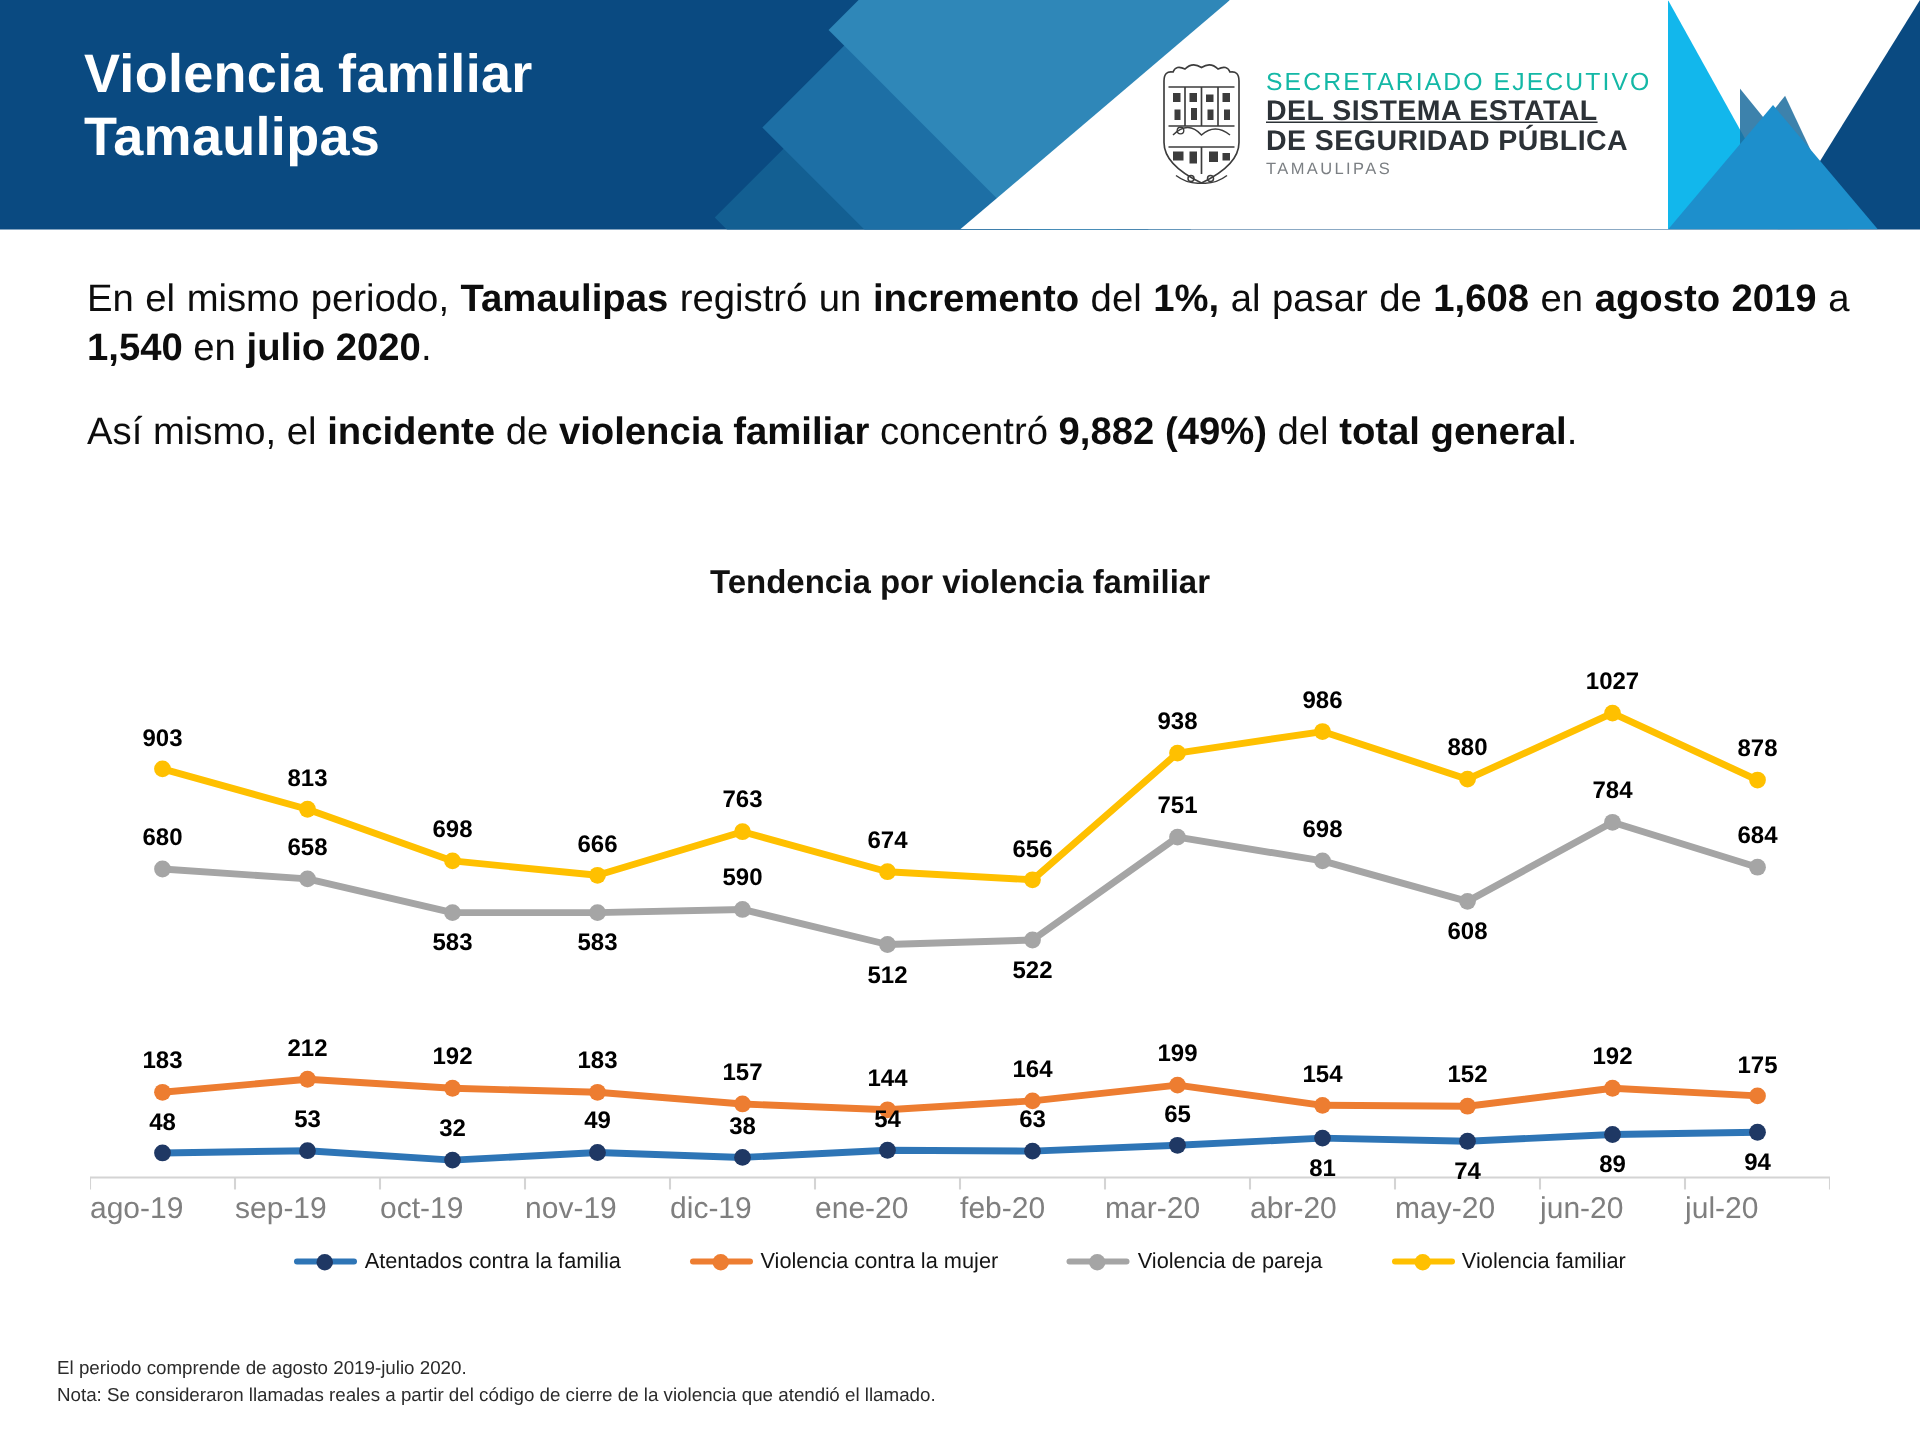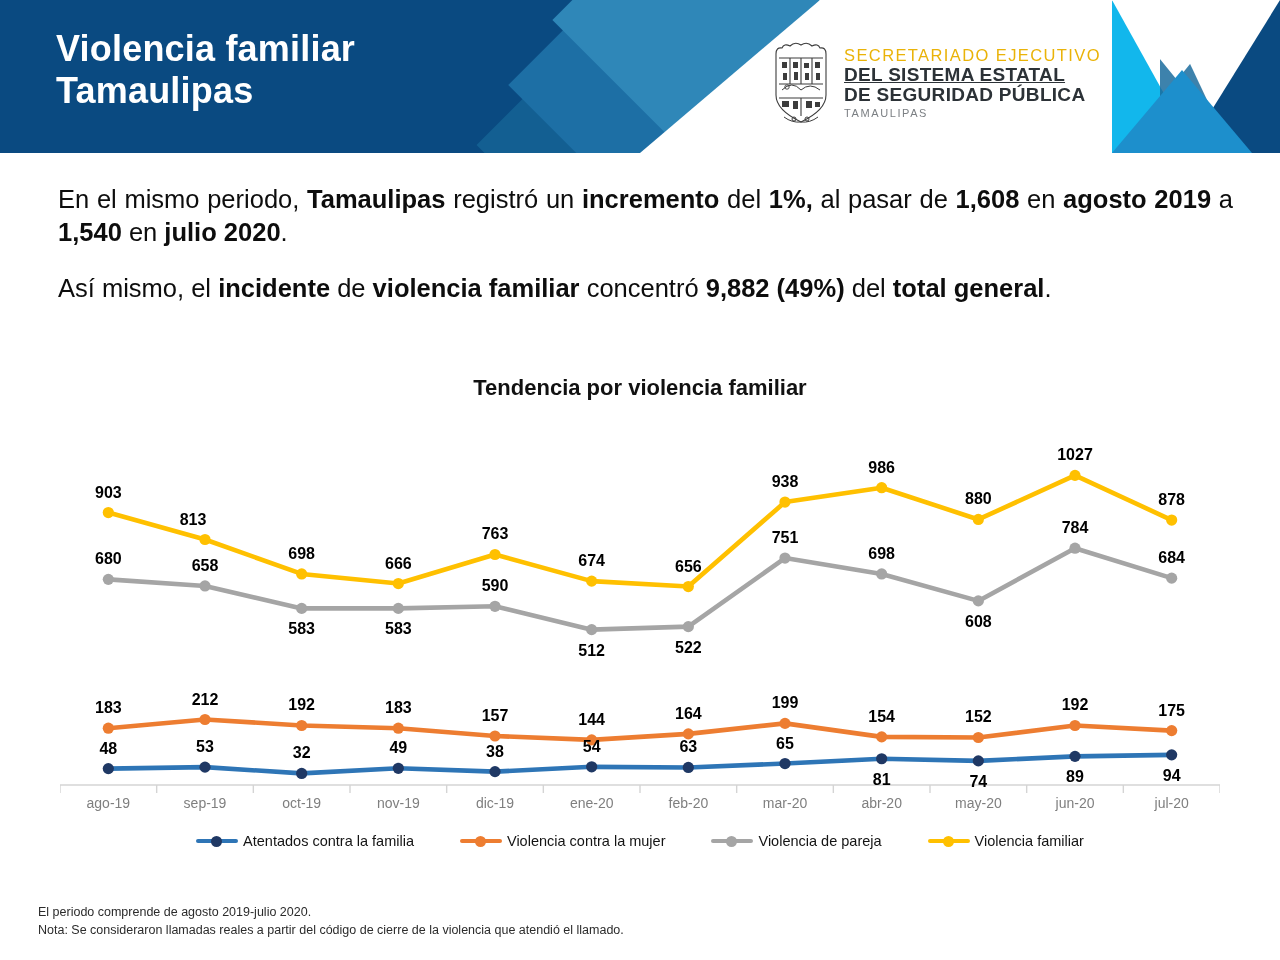--- a/index.html
+++ b/index.html
@@ -73,21 +73,21 @@
   .banner-title{
     position:absolute;left:56px;top:28px;
     font-size:36px;line-height:42px;font-weight:bold;color:#ffffff;
     letter-spacing:.2px;
   }
 
   
   .logo-wrap{position:absolute;left:770px;top:40px;display:flex;align-items:center;gap:12px;}
   .crest{width:62px;height:86px;}
   .logo-text{line-height:1;}
-  .logo-l1{font-size:16.5px;letter-spacing:1.4px;color:#eab308;}
+  .logo-l1{font-size:16.5px;letter-spacing:1.4px;color:#14b8a6;}
   .logo-l2{font-size:19px;letter-spacing:.3px;font-weight:bold;color:#2c3237;margin-top:1px;text-decoration:underline;}
   .logo-l3{font-size:19px;letter-spacing:.3px;font-weight:bold;color:#2c3237;margin-top:1px;}
   .logo-l4{font-size:11px;letter-spacing:1.6px;color:#7b7f83;margin-top:4px;}
 
   
   .para{
     position:absolute;left:58px;width:1175px;
     font-size:25.5px;line-height:33px;color:#0d0d0d;
     text-align:justify;
   }
@@ -102,21 +102,21 @@
   }
   .plot{
     position:absolute;left:60px;top:420px;width:1160px;height:400px;
   }
   .plot svg{display:block;}
   .xlabels{
     position:absolute;left:60px;top:795px;width:1160px;height:30px;
     display:flex;
   }
   .xlabels span{
-    flex:1;text-align:center;font-size:14px;color:#7f7f7f;
+    flex:1;text-align:left;font-size:20px;color:#7f7f7f;
   }
 
   .dlabel{
     position:absolute;font-size:16px;font-weight:bold;color:#000;
     transform:translate(-50%,-50%);white-space:nowrap;
   }
 
   
   .legend{
     position:absolute;left:0;top:833px;width:1280px;
@@ -301,21 +301,21 @@
     <div class="dlabel" style="left: 338.333px; top: 209.392px;">583</div>
     <div class="dlabel" style="left: 435px; top: 166.295px;">590</div>
     <div class="dlabel" style="left: 531.667px; top: 230.656px;">512</div>
     <div class="dlabel" style="left: 628.333px; top: 227.661px;">522</div>
     <div class="dlabel" style="left: 725px; top: 118.076px;">751</div>
     <div class="dlabel" style="left: 821.667px; top: 133.949px;">698</div>
     <div class="dlabel" style="left: 918.333px; top: 201.904px;">608</div>
     <div class="dlabel" style="left: 1015px; top: 108.192px;">784</div>
     <div class="dlabel" style="left: 1111.67px; top: 138.142px;">684</div>
     <div class="dlabel" style="left: 48.3333px; top: 72.5515px;">903</div>
-    <div class="dlabel" style="left: 133px; top: 99.5065px; text-align: right;">813</div>
+    <div class="dlabel" style="left: 145px; top: 99.5065px; text-align: right;">813</div>
     <div class="dlabel" style="left: 241.667px; top: 133.949px;">698</div>
     <div class="dlabel" style="left: 338.333px; top: 143.533px;">666</div>
     <div class="dlabel" style="left: 435px; top: 114.481px;">763</div>
     <div class="dlabel" style="left: 531.667px; top: 141.137px;">674</div>
     <div class="dlabel" style="left: 628.333px; top: 146.528px;">656</div>
     <div class="dlabel" style="left: 725px; top: 62.069px;">938</div>
     <div class="dlabel" style="left: 821.667px; top: 47.693px;">986</div>
     <div class="dlabel" style="left: 918.333px; top: 79.44px;">880</div>
     <div class="dlabel" style="left: 1015px; top: 35.4135px;">1027</div>
     <div class="dlabel" style="left: 1111.67px; top: 80.039px;">878</div>

